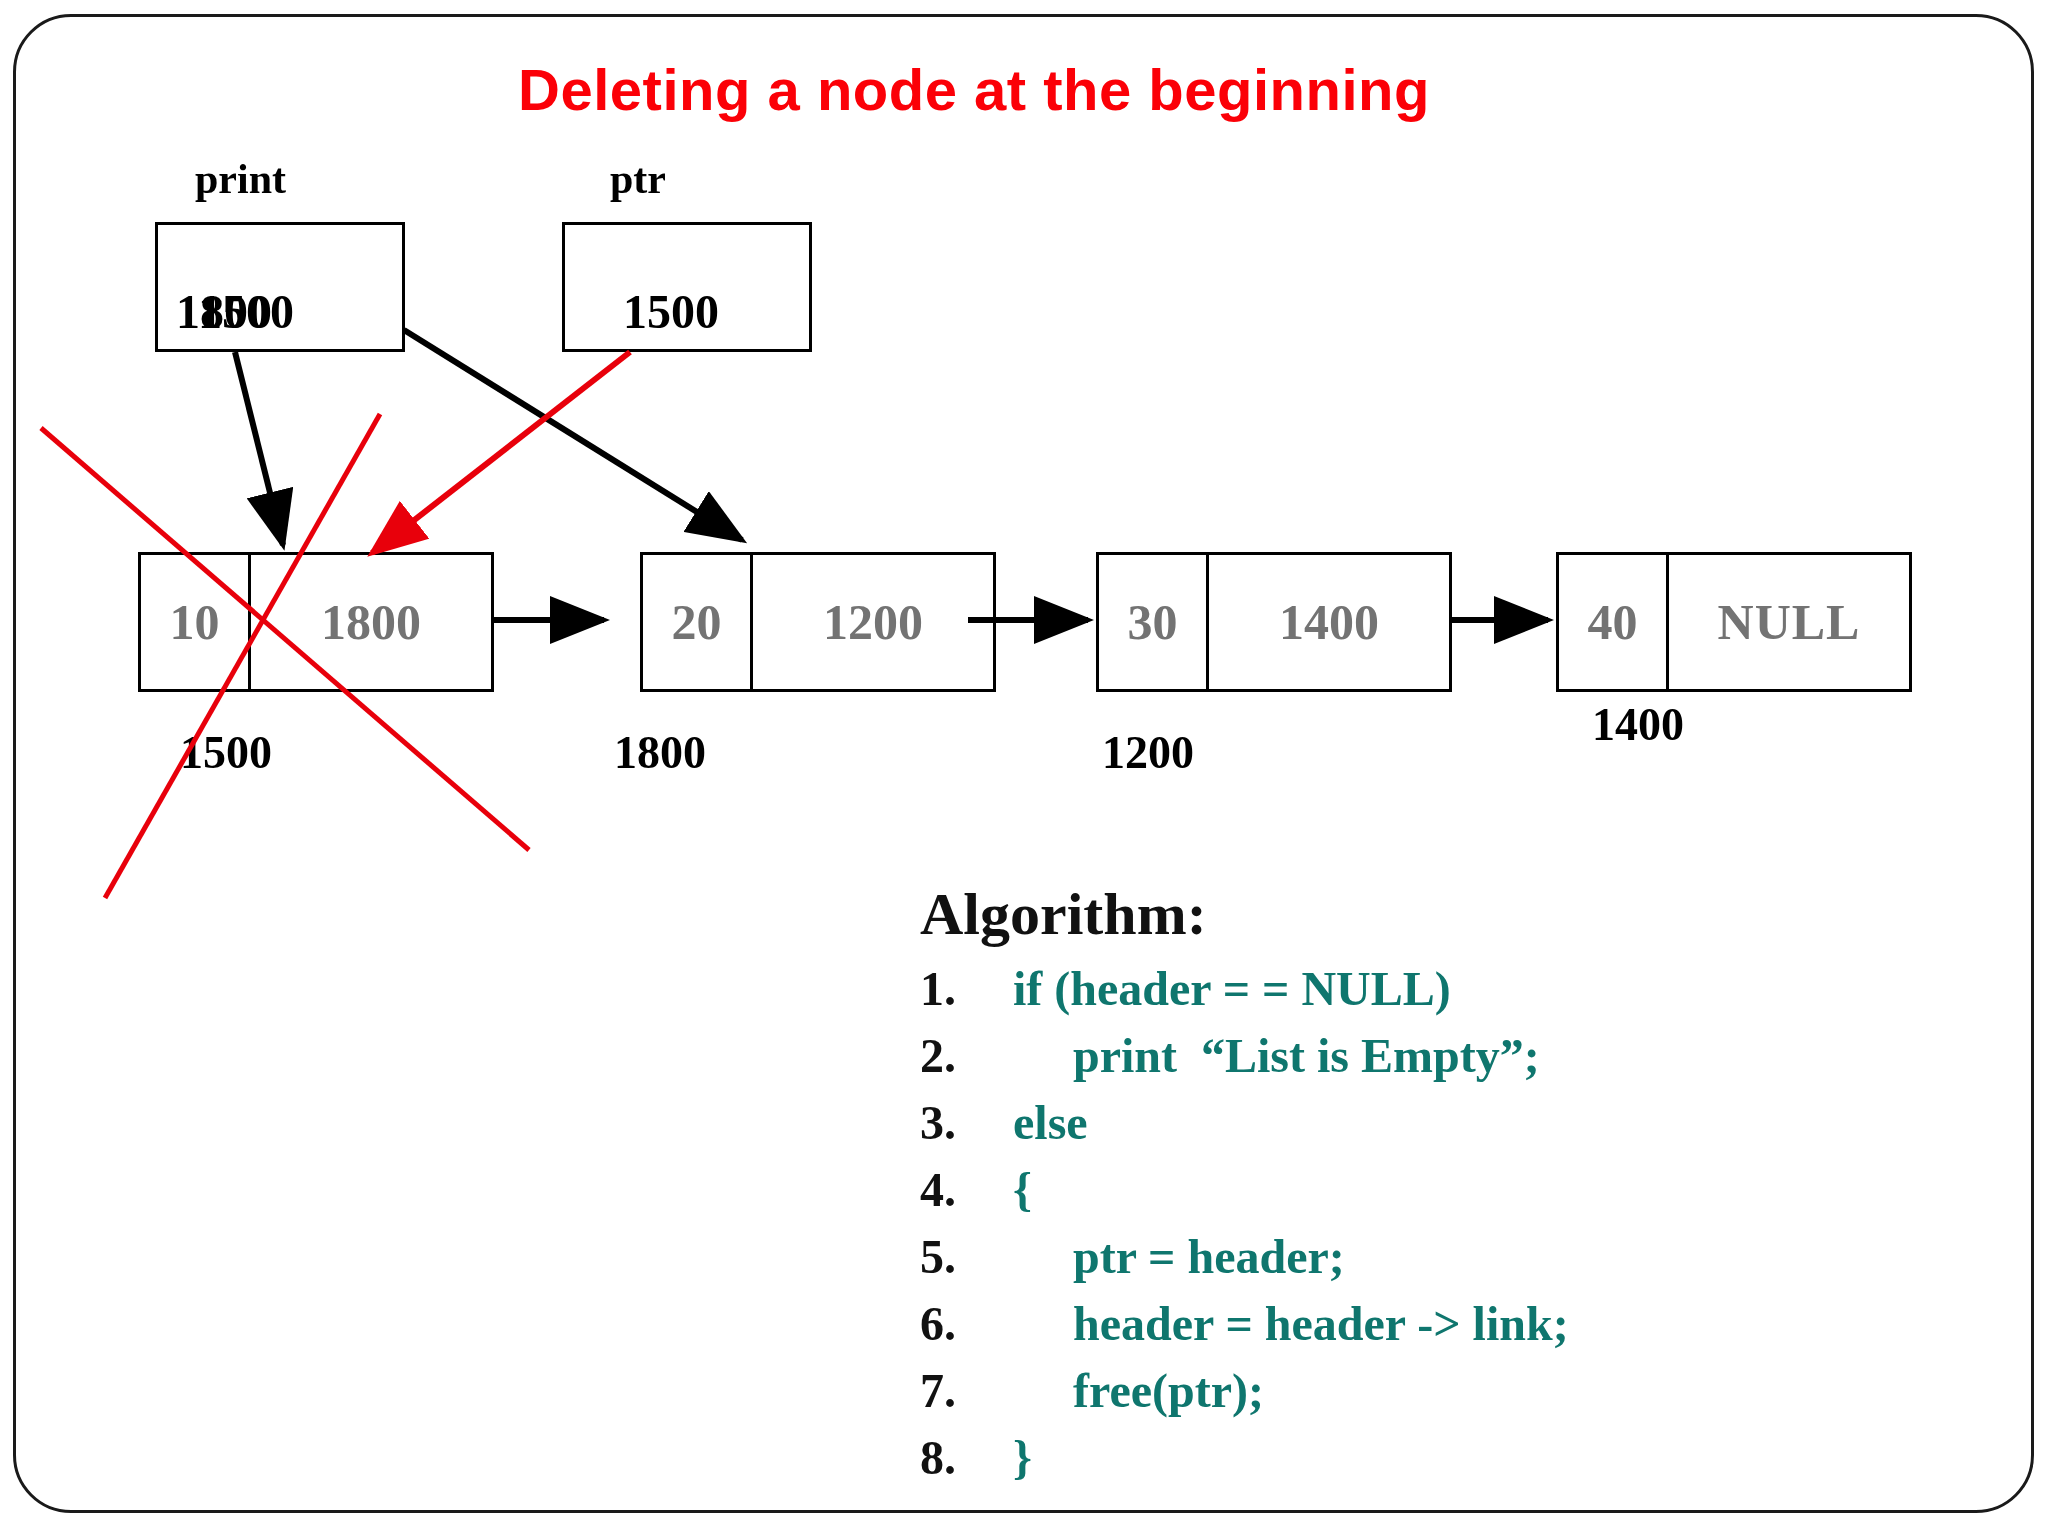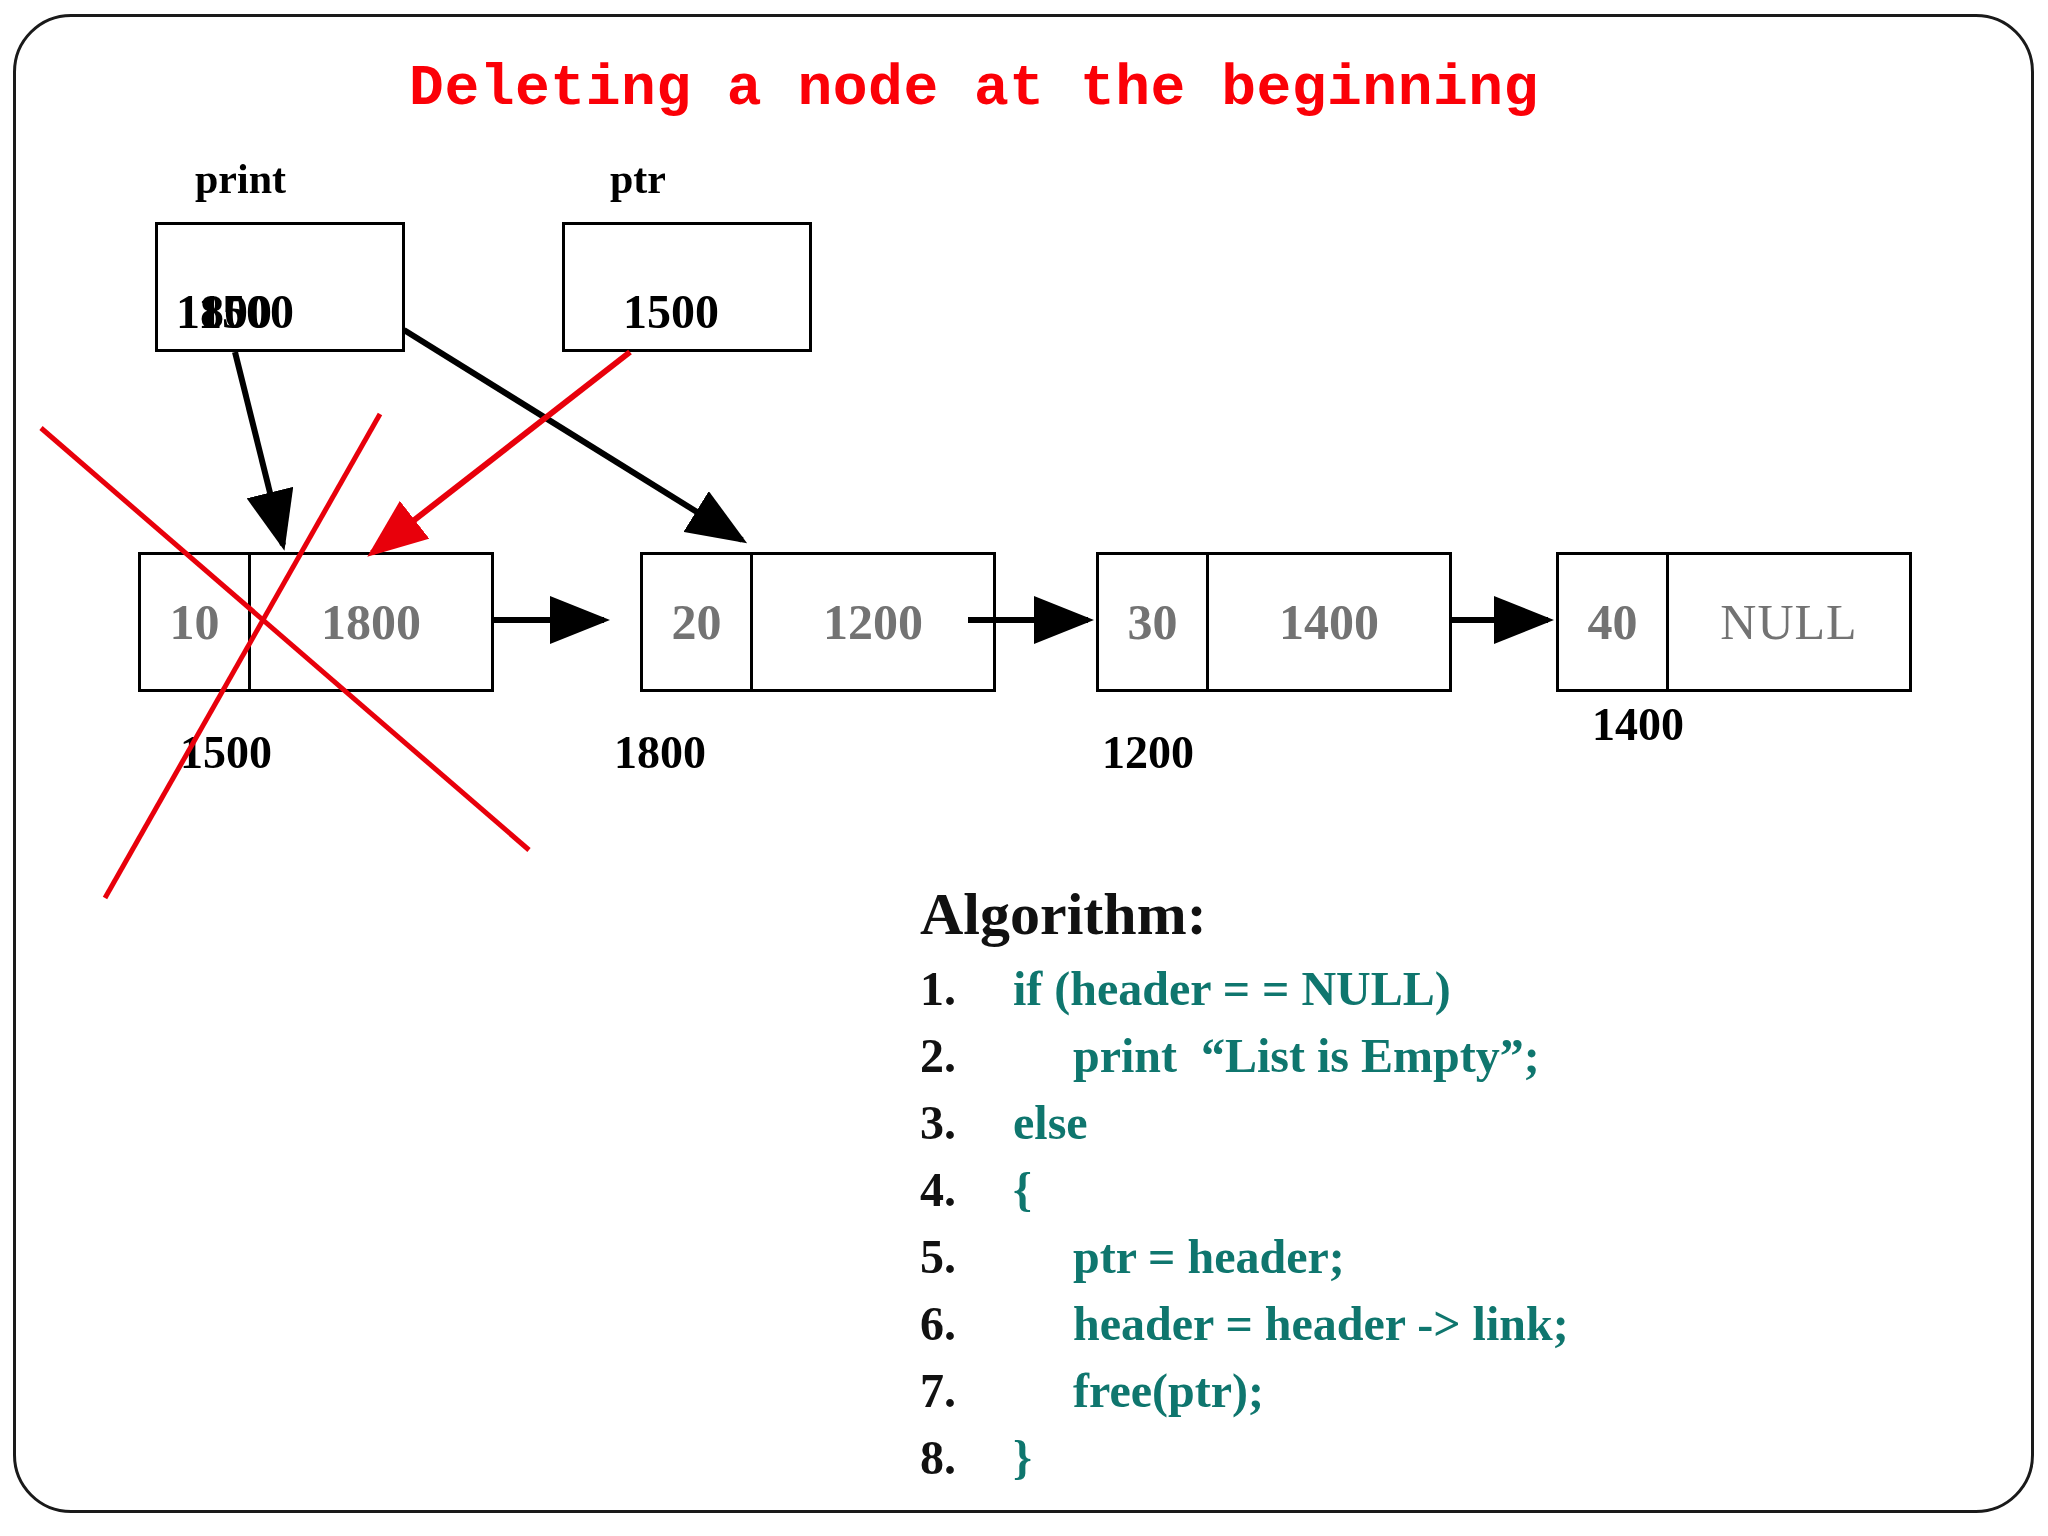--- a/index.html
+++ b/index.html
@@ -29,21 +29,21 @@
   #title {
     position: absolute;
     left: 0;
     top: 56px;
     width: 1948px;
     text-align: center;
     color: #fb0007;
     font-weight: bold;
     font-size: 58px;
     letter-spacing: 0.5px;
-    font-family: Liberation Mono, monospace;
+    font-family: Liberation Sans, sans-serif;
   }
 
   
   .var-label {
     position: absolute;
     font-weight: bold;
     font-size: 42px;
     color: #000000;
     white-space: nowrap;
   }
@@ -85,21 +85,21 @@
     box-sizing: border-box;
   }
   .node .cell.data {
     width: 110px;
     border-right: 3px solid #000000;
   }
   .node .cell.link {
     flex: 1;
   }
   .node .cell.link.null-cell {
-    font-weight: normal;
+    font-weight: bold;
     letter-spacing: 1px;
   }
   .addr-label {
     position: absolute;
     font-weight: bold;
     font-size: 46px;
     color: #000000;
     white-space: nowrap;
   }
 

